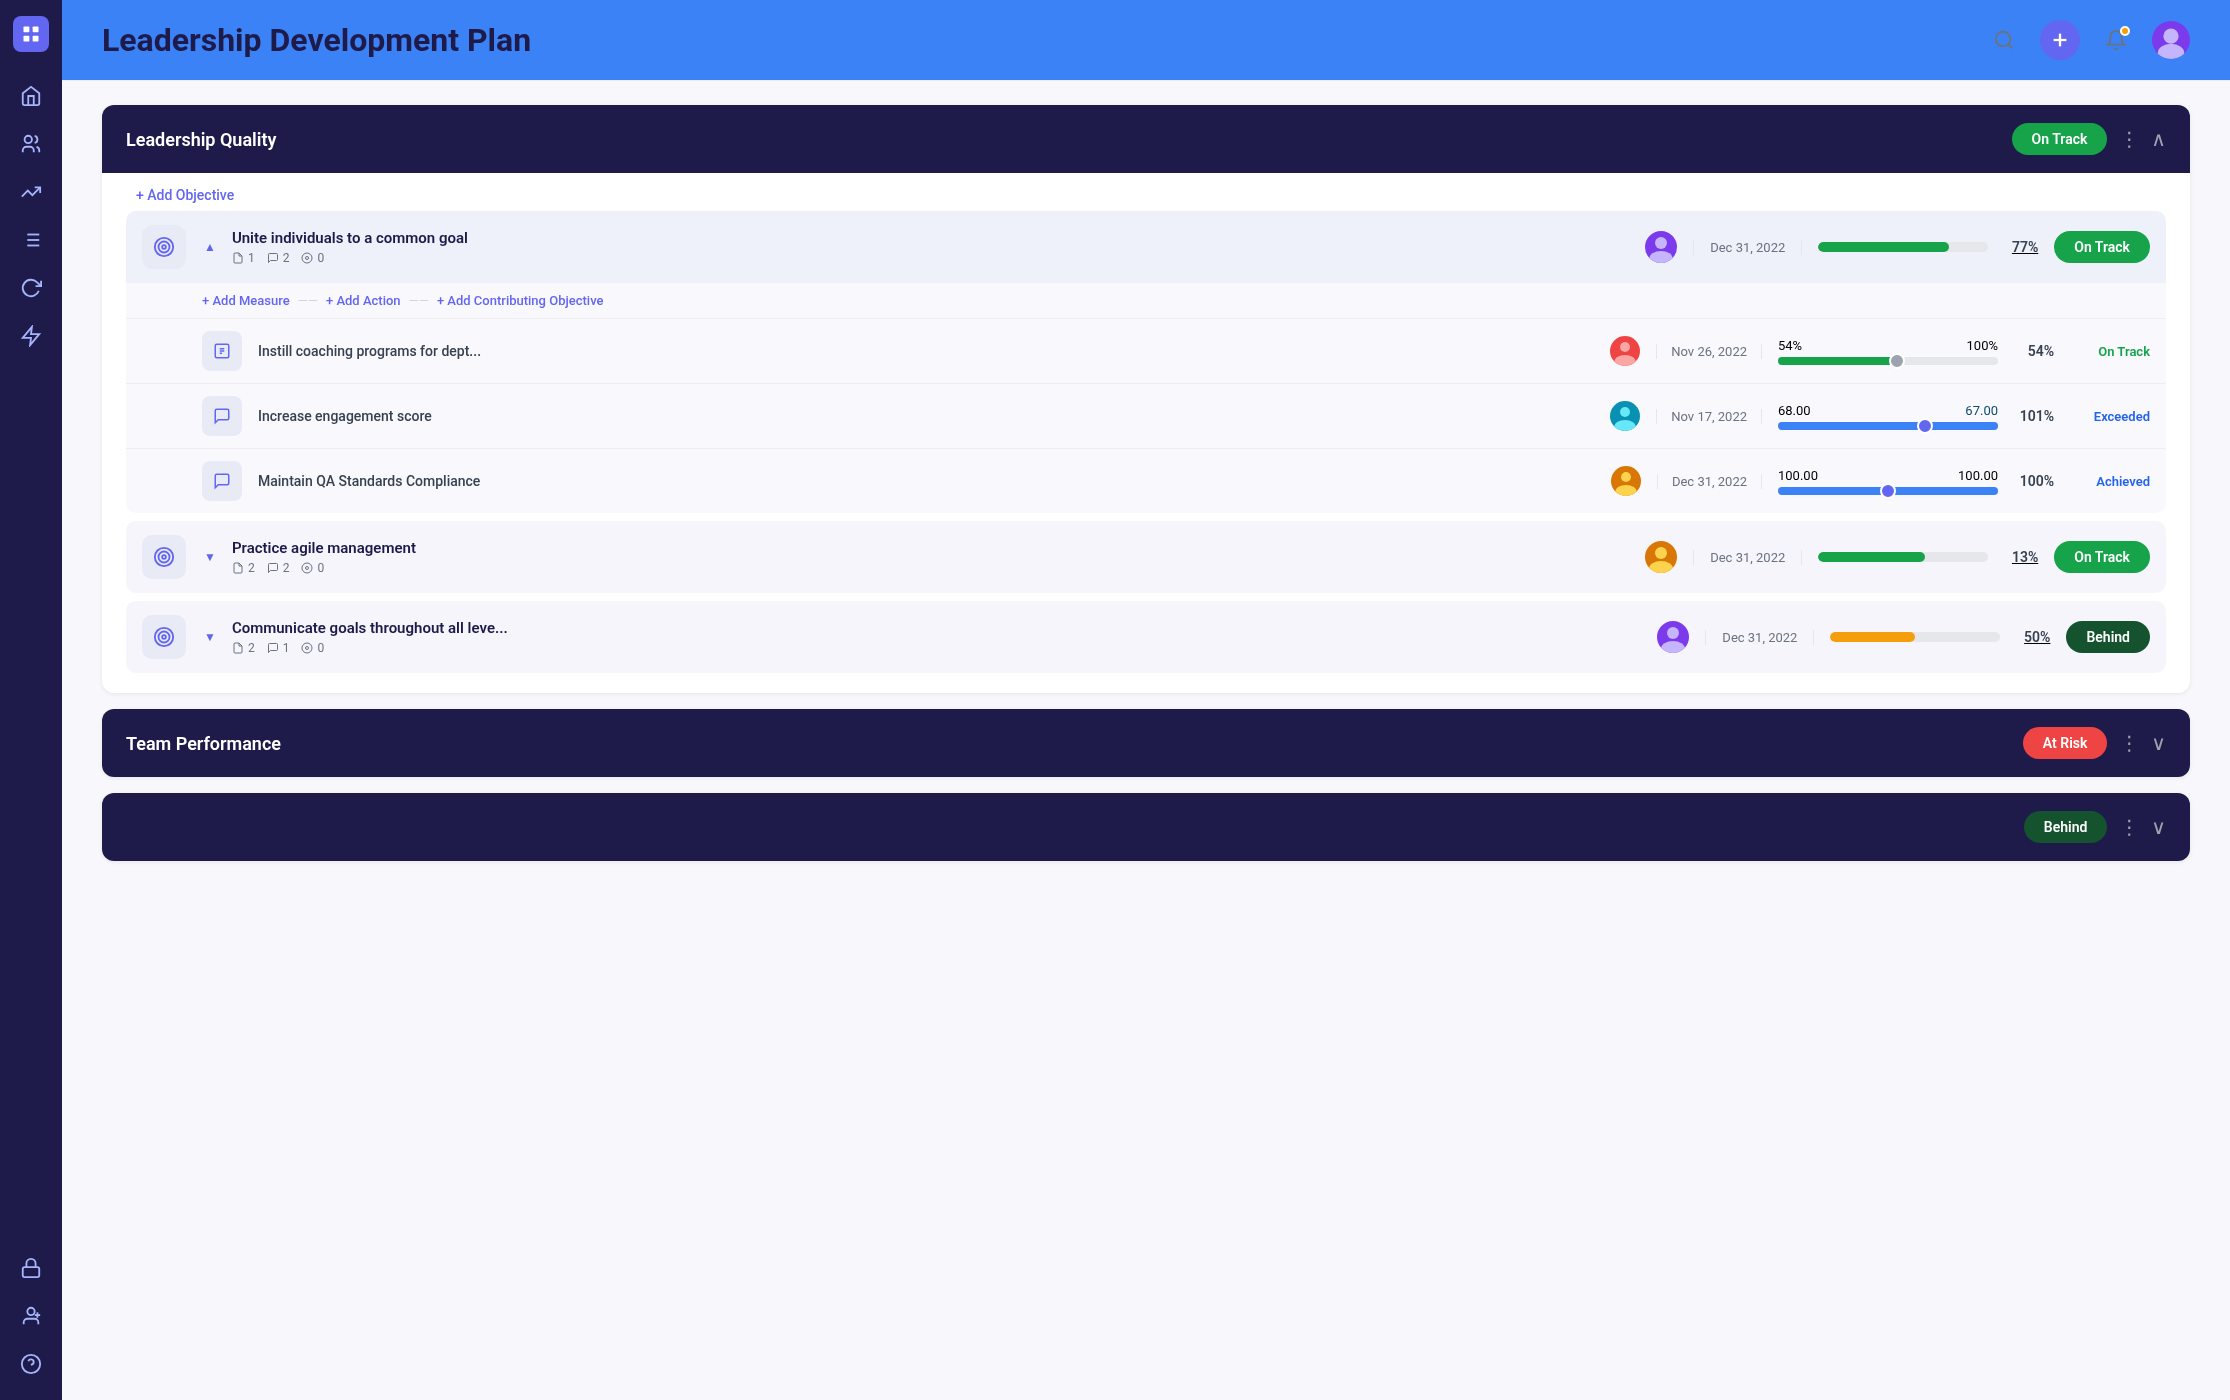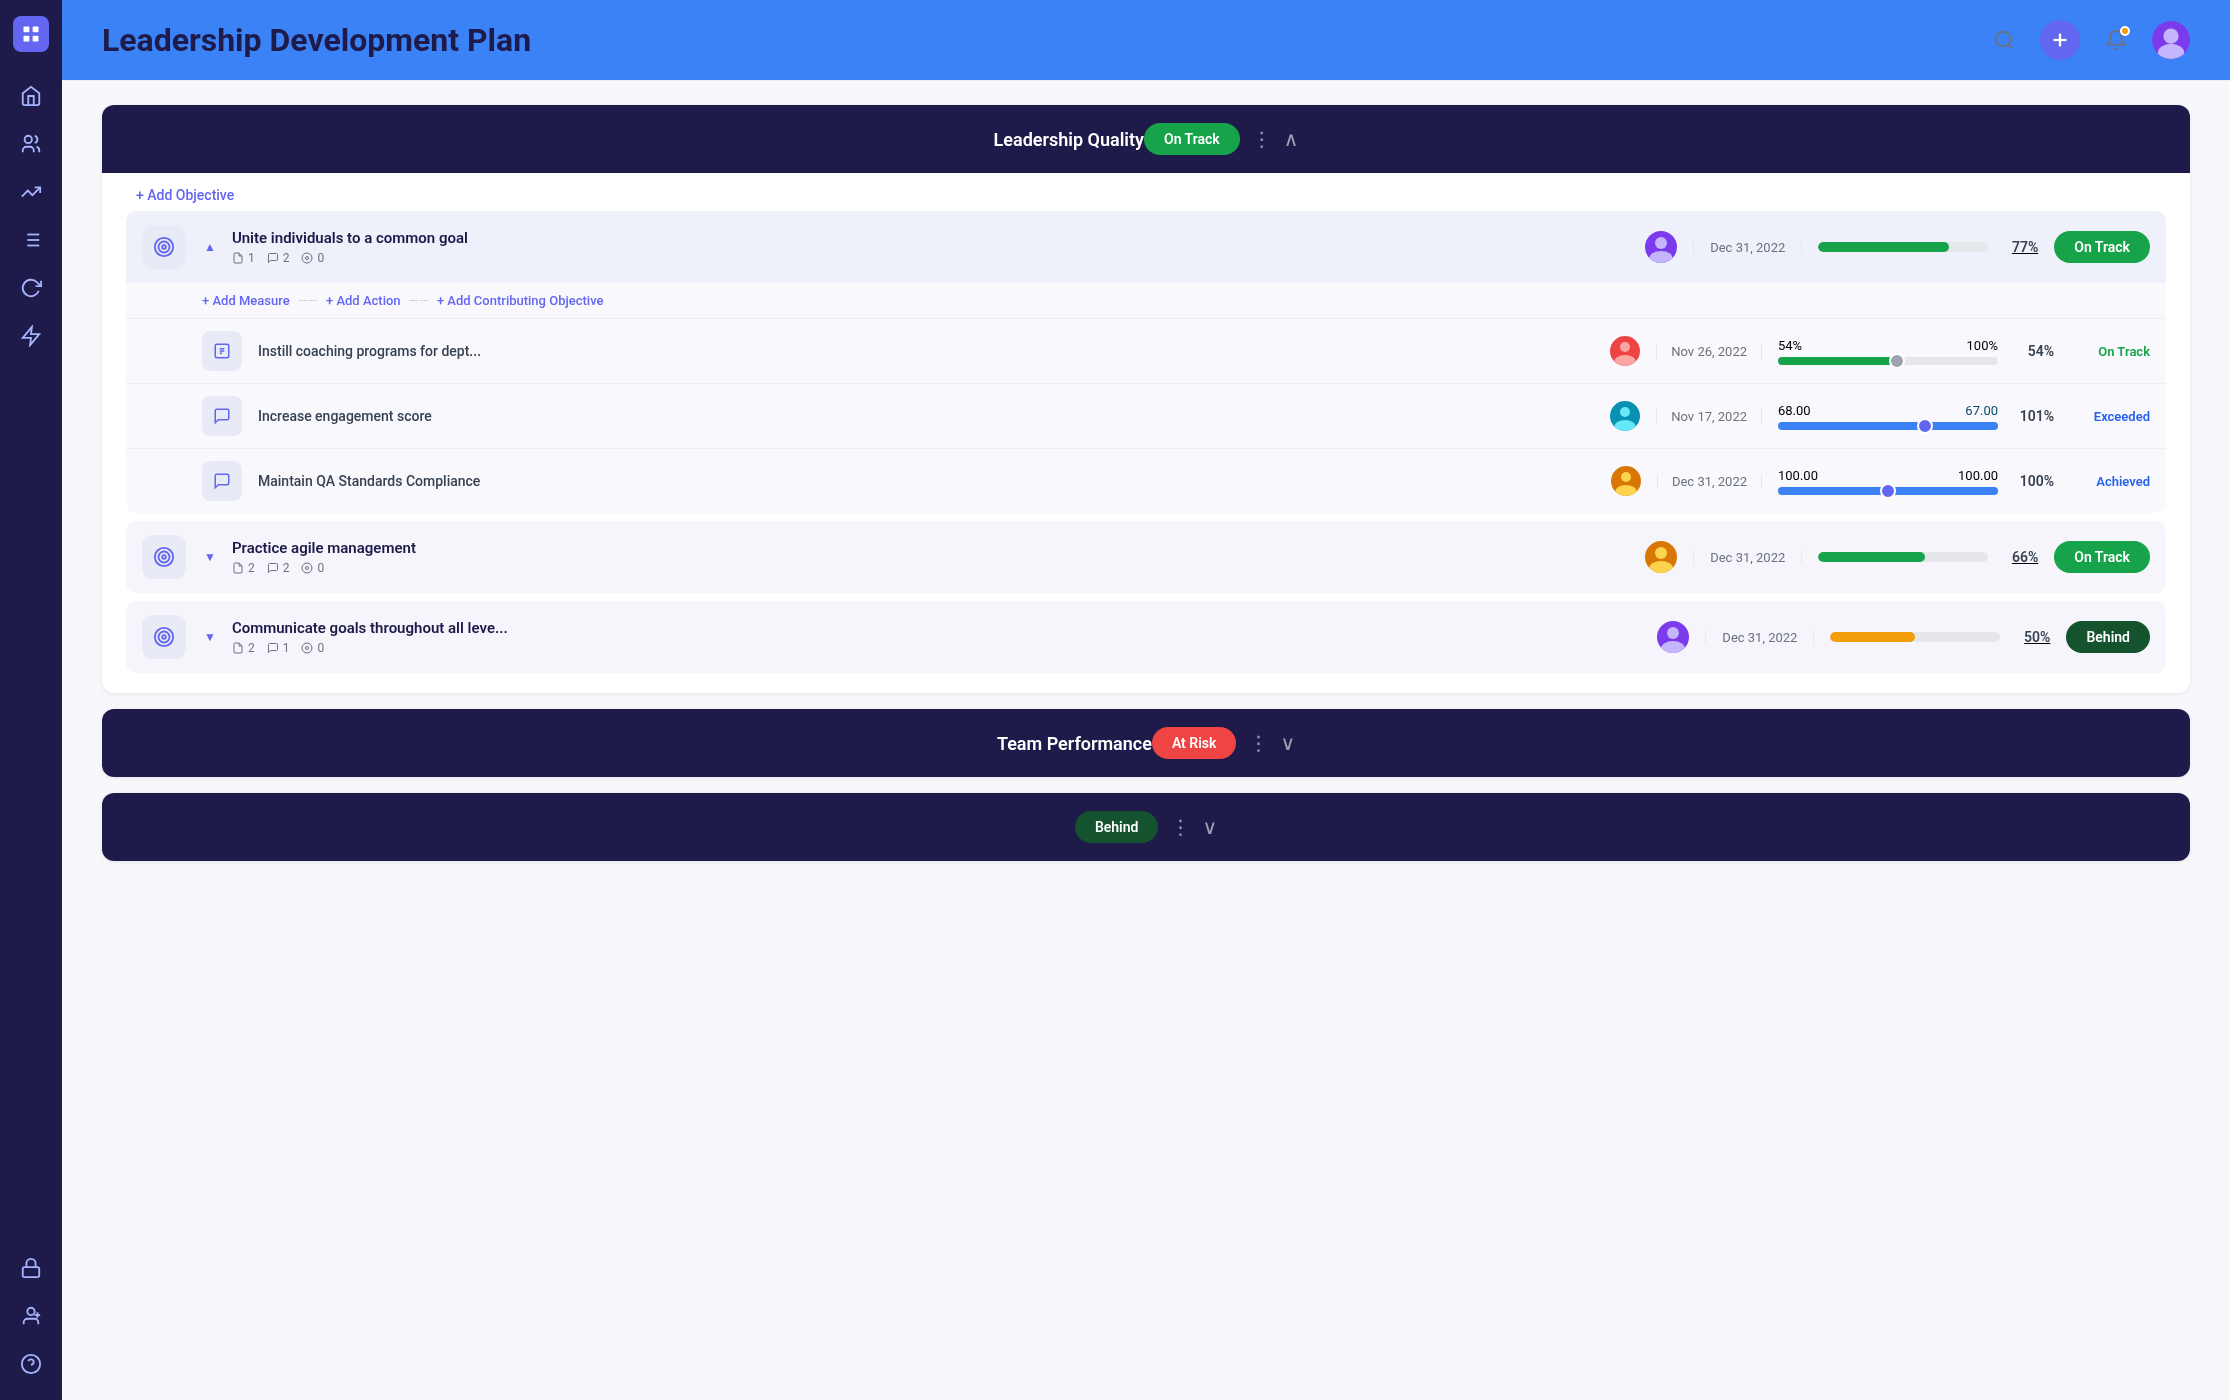--- a/index.html
+++ b/index.html
@@ -75,21 +75,21 @@
     
     .content { flex: 1; overflow-y: auto; padding: 24px 40px; display: flex; flex-direction: column; gap: 16px; }
 
     
     .plan-card { background: white; border-radius: 12px; overflow: hidden; box-shadow: 0 1px 4px rgba(0,0,0,0.08); }
     .plan-card-header {
       background: #1e1b4b;
       padding: 18px 24px;
       display: flex;
       align-items: center;
-      justify-content: center;
+      justify-content: space-between;
     }
     .plan-card-title { color: white; font-size: 18px; font-weight: 600; }
     .plan-card-actions { display: flex; align-items: center; gap: 12px; }
     .status-badge {
       padding: 8px 20px;
       border-radius: 24px;
       font-size: 14px;
       font-weight: 600;
       color: white;
     }
@@ -490,21 +490,21 @@
             <svg viewBox="0 0 32 32" fill="none">
                 <circle cx="16" cy="12" r="6" fill="#fcd34d"></circle>
                 <ellipse cx="16" cy="28" rx="12" ry="8" fill="#fcd34d"></ellipse>
               </svg>
           </div>
           <div class="obj-date">Dec 31, 2022</div>
           <div class="obj-progress-wrap">
             <div class="progress-bar-bg">
               <div class="progress-bar-fill fill-green" style="width:63%"></div>
             </div>
-            <span class="obj-pct">66%</span>
+            <span class="obj-pct">13%</span>
           </div>
           <span class="status-badge status-on-track">On Track</span>
         </div>
 
         
         <div class="objective-row" style="margin-top:8px">
           <div class="obj-icon-wrap">
             <svg viewBox="0 0 24 24" fill="none" stroke="#6366f1" stroke-width="2">
                 <circle cx="12" cy="12" r="10"></circle>
                 <circle cx="12" cy="12" r="6"></circle>

